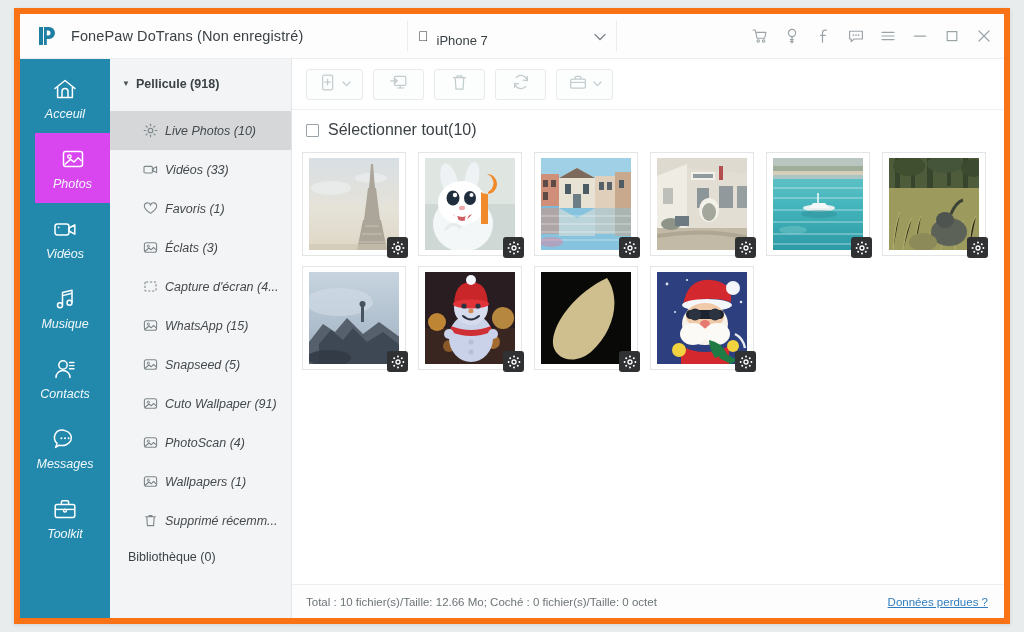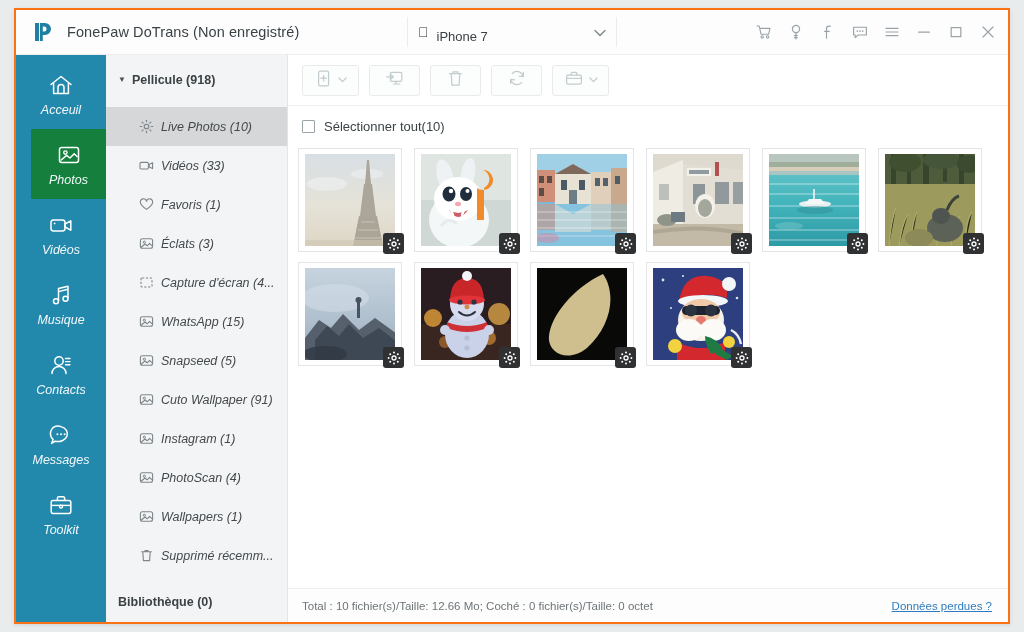--- a/index.html
+++ b/index.html
@@ -7,21 +7,21 @@
     width: 1024px; height: 632px;
     background: #e9eced;
     font-family: "Liberation Sans", sans-serif;
     overflow: hidden;
   }
   .app-window {
     position: absolute;
     left: 14px; top: 8px;
     width: 996px; height: 616px;
     background: #ffffff;
-    border: 2px solid #f97316;
+    border: 6px solid #f97316;
     box-shadow: 0 1px 4px rgba(0,0,0,0.10);
     display: flex; flex-direction: column;
     overflow: hidden;
   }
 
   
   .titlebar {
     height: 45px; min-height: 45px;
     background: #fdfdfd;
     border-bottom: 1px solid #eceeef;
@@ -62,21 +62,21 @@
     width: 90px; min-width: 90px;
     background: #2289ad;
     display: flex; flex-direction: column;
     padding-top: 4px;
   }
   .nav-item {
     height: 70px;
     display: flex; flex-direction: column; align-items: center; justify-content: center;
     gap: 6px; cursor: pointer; color: #ffffff; font-style: italic;
   }
-  .nav-item.active { background: #15803d; margin-left: 15px; }
+  .nav-item.active { background: #d946ef; margin-left: 15px; }
   .nav-label { font-size: 12.5px; color: #f2f8fa; }
   .nav-ic { height: 26px; display: flex; align-items: flex-end; }
 
   
   .treepanel {
     width: 182px; min-width: 182px;
     background: #f3f4f5;
     border-right: 1px solid #e2e4e5;
     display: flex; flex-direction: column;
     padding-top: 12px;
@@ -90,43 +90,43 @@
   .caret { font-size: 8px; color: #4a5256; line-height: 1; }
   .tree-list { margin-top: 14px; font-style: italic; }
   .tree-item {
     height: 39px; display: flex; align-items: center; gap: 7px;
     padding-left: 33px; font-size: 12.5px; color: #43494d; cursor: pointer;
     white-space: nowrap;
   }
   .tree-item.selected { background: #d5d7d8; }
   .tree-ic { width: 15px; height: 15px; display:flex; align-items:center; justify-content:center; color: #7d868a; flex: 0 0 15px;}
   .tree-foot {
-    padding-left: 12px; height: 34px; display: flex; align-items: flex-end;
-    font-size: 12.5px; font-weight: bold; color: #3b4246;
+    padding-left: 18px; height: 34px; display: flex; align-items: center;
+    font-size: 12.5px; font-weight: normal; color: #3b4246;
   }
 
   
   .content { flex: 1; display: flex; flex-direction: column; min-width: 0; background: #ffffff; }
   .toolbar {
     height: 51px; min-height: 51px;
     display: flex; align-items: center; gap: 10px;
     padding: 0 0 0 14px;
     border-bottom: 1px solid #f0f1f2;
   }
   .tb-btn {
     height: 31px; border: 1px solid #e8eaeb; background: #fcfdfd;
     border-radius: 3px; display: flex; align-items: center; justify-content: center;
     gap: 5px; cursor: pointer; color: #c2cbcd; padding: 0 9px; min-width: 51px;
   }
   .tb-btn.wide { min-width: 57px; }
   .tb-caret { font-size: 8px; color: #c2cbcd; }
 
   .selectall {
     height: 40px; display: flex; align-items: center; gap: 9px;
-    padding-left: 14px; font-size: 13px; color: #3b4246;
+    padding-left: 14px; font-size: 16px; color: #3b4246;
   }
   .cbox {
     width: 13px; height: 13px; border: 1px solid #9aa3a7; background: #fff;
     border-radius: 1px; cursor: pointer;
   }
 
   .grid-scroll { flex: 1; overflow: hidden; padding: 0 0 0 10px; }
   .grid {
     display: flex; flex-wrap: wrap;
     gap: 10px 12px;
@@ -416,30 +416,20 @@
           <span class="tree-ic">
             <svg width="15" height="15" viewBox="0 0 15 15">
                 <rect x="1.4" y="2.8" width="12.2" height="9.4" rx="2" fill="none" stroke="currentColor" stroke-width="1.1"></rect>
                 <circle cx="5.3" cy="6.2" r="1.1" fill="none" stroke="currentColor" stroke-width="1"></circle>
                 <path d="M2.4 11 L6 8 L8.2 9.8 L10.6 7.4 L12.6 9.3" fill="none" stroke="currentColor" stroke-width="1.1" stroke-linecap="round" stroke-linejoin="round"></path>
               </svg>
           </span>
           <span>Cuto Wallpaper (91)</span>
         </div>
 
-        <div class="tree-item">
-          <span class="tree-ic">
-            <svg width="15" height="15" viewBox="0 0 15 15">
-                <rect x="1.4" y="2.8" width="12.2" height="9.4" rx="2" fill="none" stroke="currentColor" stroke-width="1.1"></rect>
-                <circle cx="5.3" cy="6.2" r="1.1" fill="none" stroke="currentColor" stroke-width="1"></circle>
-                <path d="M2.4 11 L6 8 L8.2 9.8 L10.6 7.4 L12.6 9.3" fill="none" stroke="currentColor" stroke-width="1.1" stroke-linecap="round" stroke-linejoin="round"></path>
-              </svg>
-          </span>
-          <span>Instagram (1)</span>
-        </div>
 
         <div class="tree-item">
           <span class="tree-ic">
             <svg width="15" height="15" viewBox="0 0 15 15">
                 <rect x="1.4" y="2.8" width="12.2" height="9.4" rx="2" fill="none" stroke="currentColor" stroke-width="1.1"></rect>
                 <circle cx="5.3" cy="6.2" r="1.1" fill="none" stroke="currentColor" stroke-width="1"></circle>
                 <path d="M2.4 11 L6 8 L8.2 9.8 L10.6 7.4 L12.6 9.3" fill="none" stroke="currentColor" stroke-width="1.1" stroke-linecap="round" stroke-linejoin="round"></path>
               </svg>
           </span>
           <span>PhotoScan (4)</span>

